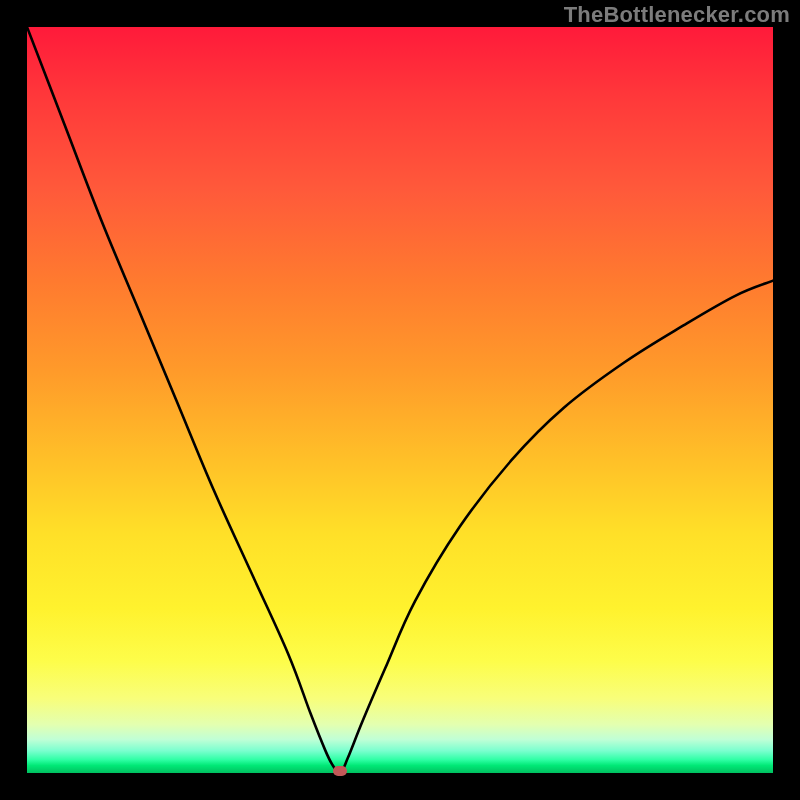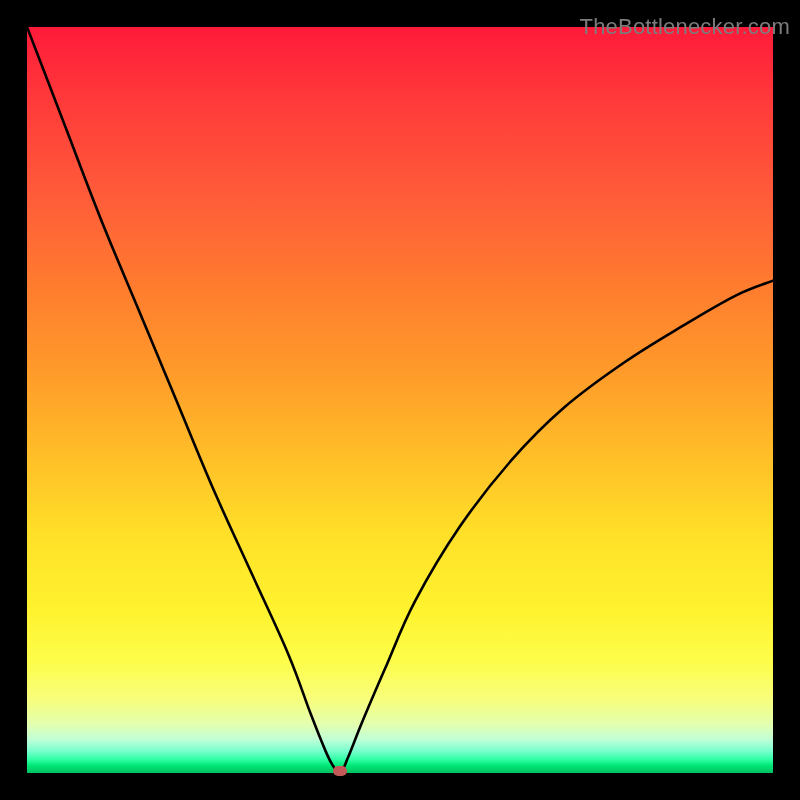--- a/index.html
+++ b/index.html
@@ -18,25 +18,24 @@
     width: 800px;
     height: 800px;
     background: #000000;
   }
   .watermark {
     position: absolute;
     top: 2px;
     right: 10px;
     font-size: 22px;
     color: #7c7c7c;
-    font-weight: 400;
+    font-weight: 700;
     font-family: Arial, Helvetica, sans-serif;
     letter-spacing: 0.2px;
     z-index: 10;
-    margin-top: 12px;
   }
   .plot-area {
     position: absolute;
     left: 27px;
     top: 27px;
     width: 746px;
     height: 746px;
     
     background: linear-gradient(
       to bottom,

